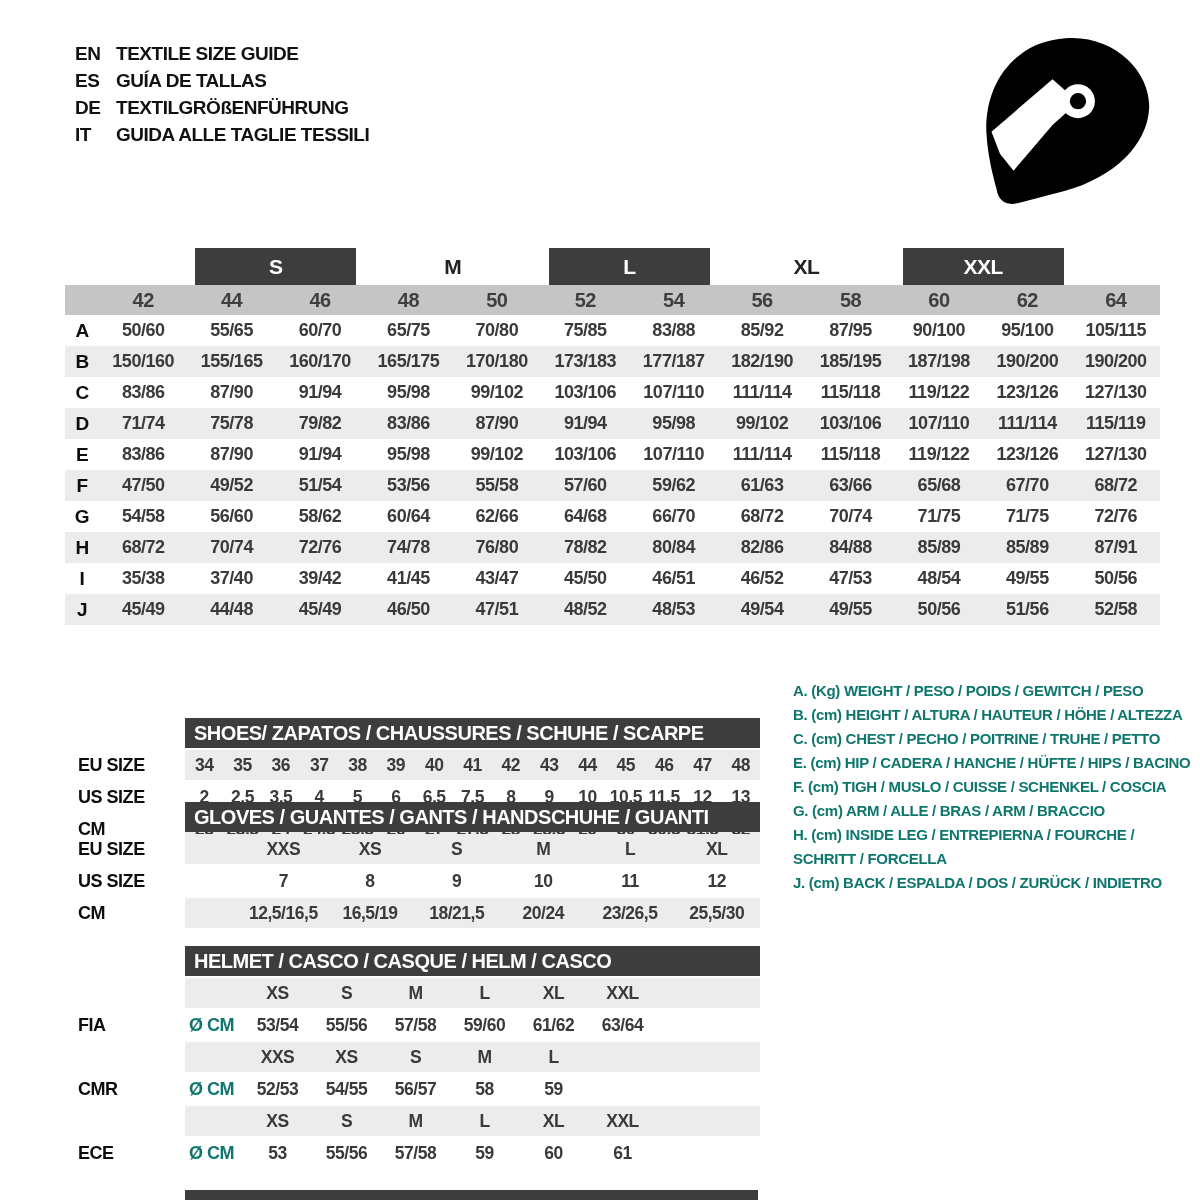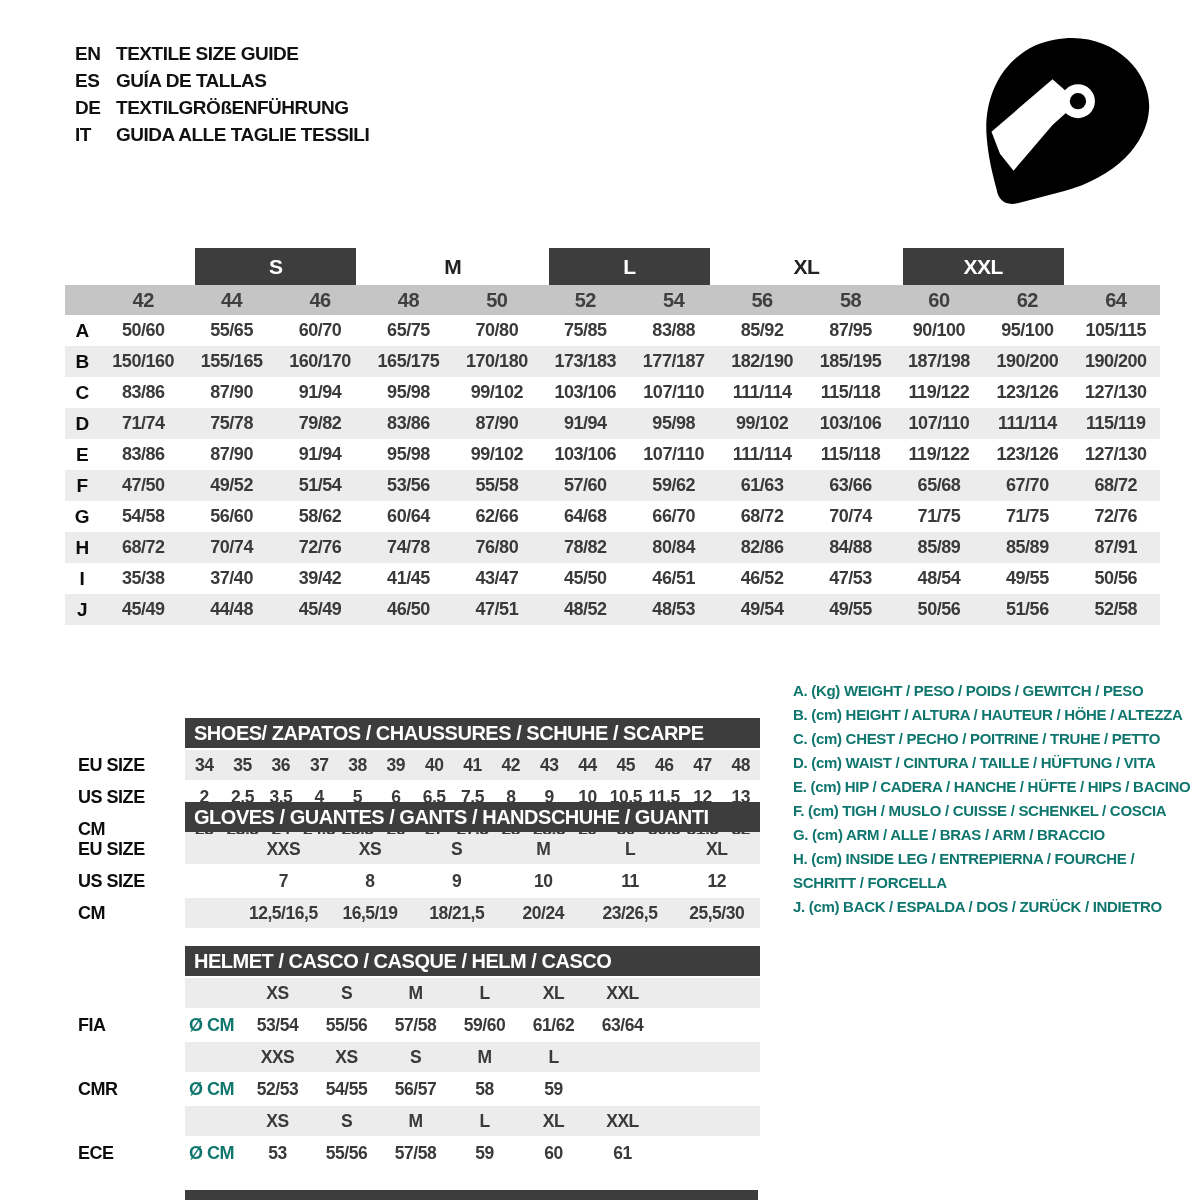--- a/index.html
+++ b/index.html
@@ -458,21 +458,20 @@
           <div class="v"></div>
         </div>
       </div>
     </div>
 </div>
 
 <div class="legend">
     <div class="legend-item">A. (Kg) WEIGHT / PESO / POIDS / GEWITCH / PESO</div>
     <div class="legend-item">B. (cm) HEIGHT / ALTURA / HAUTEUR / HÖHE / ALTEZZA</div>
     <div class="legend-item">C. (cm) CHEST / PECHO / POITRINE / TRUHE / PETTO</div>
-    <div class="legend-item">D. (cm) WAIST / CINTURA / TAILLE / HÜFTUNG / VITA</div>
     <div class="legend-item">E. (cm) HIP / CADERA / HANCHE / HÜFTE / HIPS / BACINO</div>
     <div class="legend-item">F. (cm) TIGH / MUSLO / CUISSE / SCHENKEL / COSCIA</div>
     <div class="legend-item">G. (cm) ARM / ALLE / BRAS / ARM / BRACCIO</div>
     <div class="legend-item">H. (cm) INSIDE LEG / ENTREPIERNA / FOURCHE / SCHRITT / FORCELLA</div>
     <div class="legend-item">J. (cm) BACK / ESPALDA / DOS / ZURÜCK / INDIETRO</div>
   </div>
 
 <div class="cutoff-bar"></div>
 
 </body></html>

